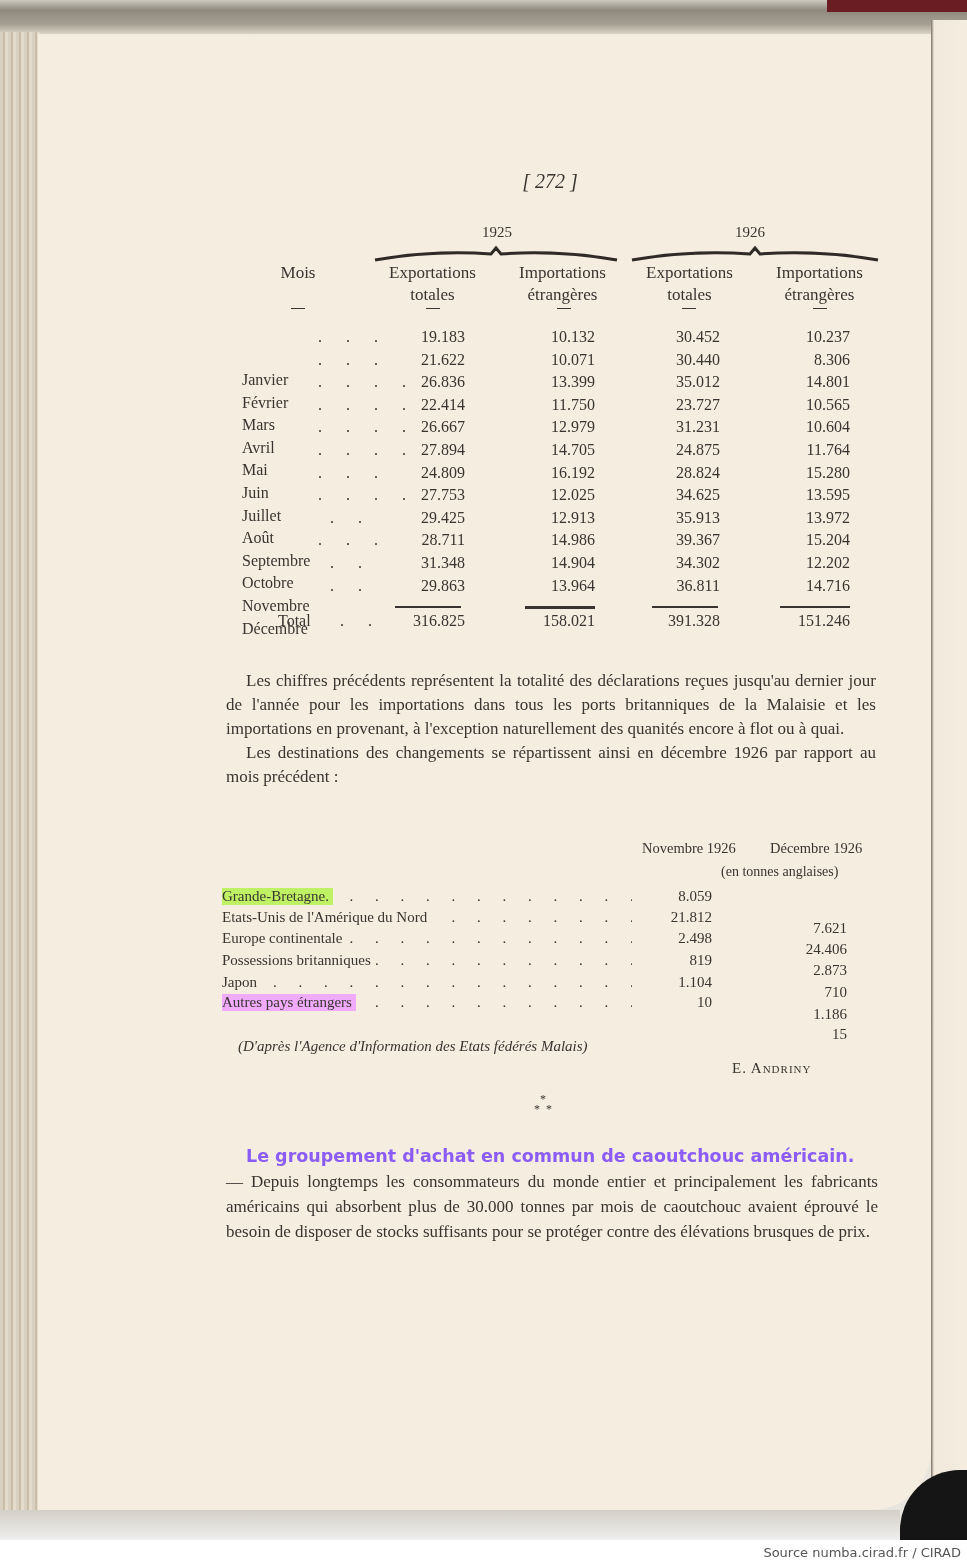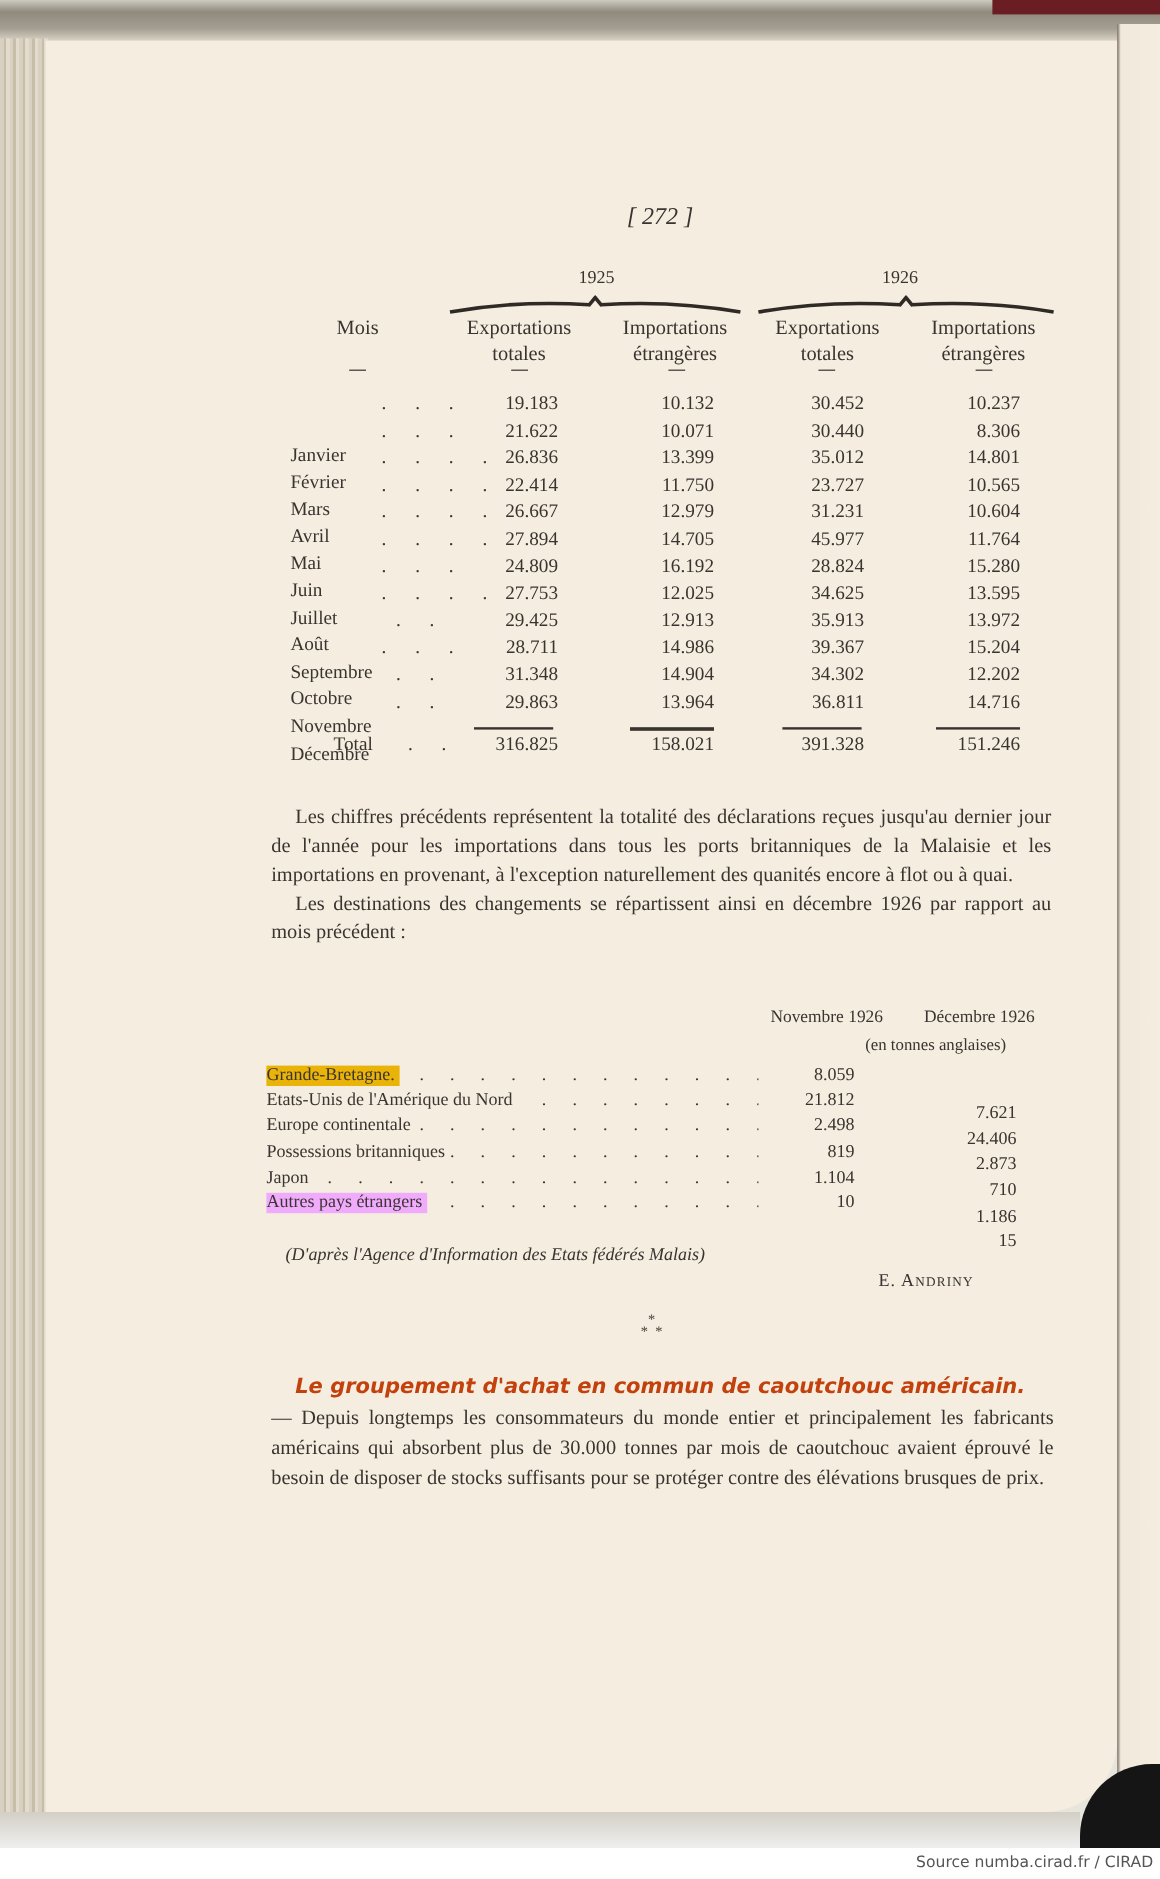--- a/index.html
+++ b/index.html
@@ -91,21 +91,21 @@
   .dest .drow .v { position: absolute; width: 70px; text-align: right; }
   .dv1 { left: 420px; } .dv2 { left: 555px; margin-top: 32px; }
 
   .source-note { position: absolute; left: 238px; top: 1038px; font-size: 15px; font-style: italic; }
   .author { position: absolute; left: 732px; top: 1060px; font-size: 15px; font-variant: small-caps; letter-spacing: 1px; }
   .stars { position: absolute; left: 528px; top: 1094px; font-size: 12px; line-height: 10px; text-align: center; width: 30px; }
 
   .section { position: absolute; left: 226px; top: 1144px; width: 652px; font-size: 17px; line-height: 25px; }
   .section .title {
     font-family: "DejaVu Sans", "Liberation Sans", sans-serif; font-weight: bold; font-size: 17.5px;
-    color: #c2410c; display: block; padding-left: 20px; font-style: italic;
+    color: #8b5cf6; display: block; padding-left: 20px;
   }
   .section .body { text-align: justify; }
 
   .footer-source {
     position: absolute; right: 6px; top: 1545px; font-family: "DejaVu Sans", sans-serif;
     font-size: 13px; color: #555555;
   }
 </style>
 </head>
 <body>
@@ -195,21 +195,21 @@
         <span class="num c1">26.667</span>
         <span class="num c2">12.979</span>
         <span class="num c3">31.231</span>
         <span class="num c4">10.604</span>
       </div>
     <div class="row">
         <span class="mois">Juin</span>
         <span class="dots">. . . .</span>
         <span class="num c1">27.894</span>
         <span class="num c2">14.705</span>
-        <span class="num c3">45.977</span>
+        <span class="num c3">24.875</span>
         <span class="num c4">11.764</span>
       </div>
     <div class="row">
         <span class="mois">Juillet</span>
         <span class="dots">. . .</span>
         <span class="num c1">24.809</span>
         <span class="num c2">16.192</span>
         <span class="num c3">28.824</span>
         <span class="num c4">15.280</span>
       </div>
@@ -275,21 +275,21 @@
   <p>Les destinations des changements se répartissent ainsi en décembre 1926 par rapport au mois précédent :</p>
 </div>
 
 <div class="dest">
   <span class="h" style="left:420px">Novembre 1926</span>
   <span class="h" style="left:548px">Décembre 1926</span>
   <span class="unit">(en tonnes anglaises)</span>
 
   <div class="drow" style="top:48px">
     <span class="ldots">. . . . . . . . . . . . . . . . . . . . . . . . . . . . . . . . . . . .</span>
-    <span class="lbl" style="background:#eab308; padding-right:4px">Grande-Bretagne.</span>
+    <span class="lbl" style="background:#bef264; padding-right:4px">Grande-Bretagne.</span>
     <span class="v dv1">8.059</span>
     <span class="v dv2">7.621</span>
   </div>
   <div class="drow" style="top:69px">
     <span class="ldots">. . . . . . . . . . . . . . . . . . . . . . . . . . . . . . . . . . . .</span>
     <span class="lbl" style="background:#f4ede0; padding-right:4px">Etats-Unis de l'Amérique du Nord</span>
     <span class="v dv1">21.812</span>
     <span class="v dv2">24.406</span>
   </div>
   <div class="drow" style="top:90px">

